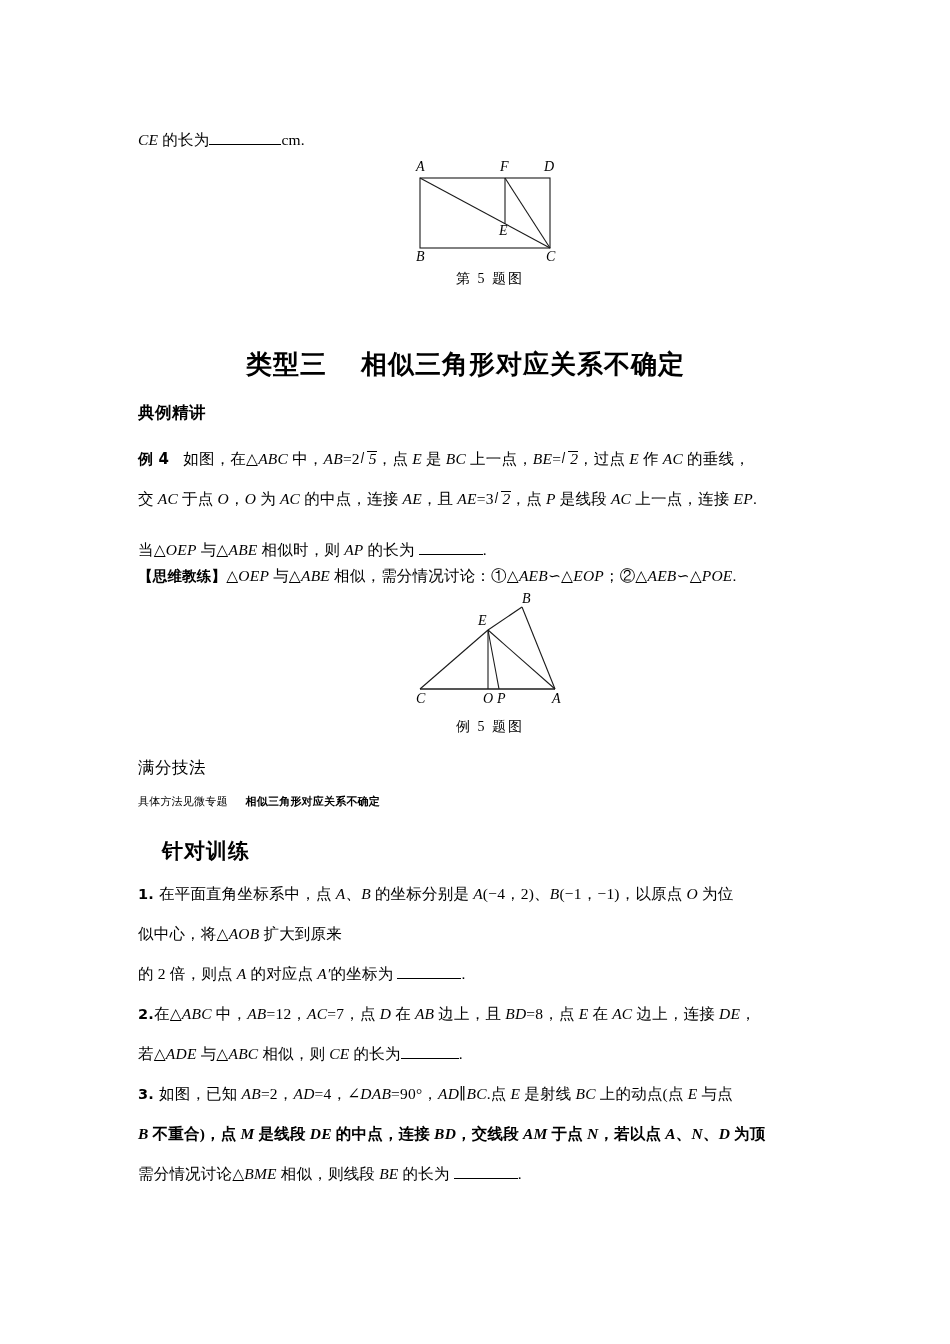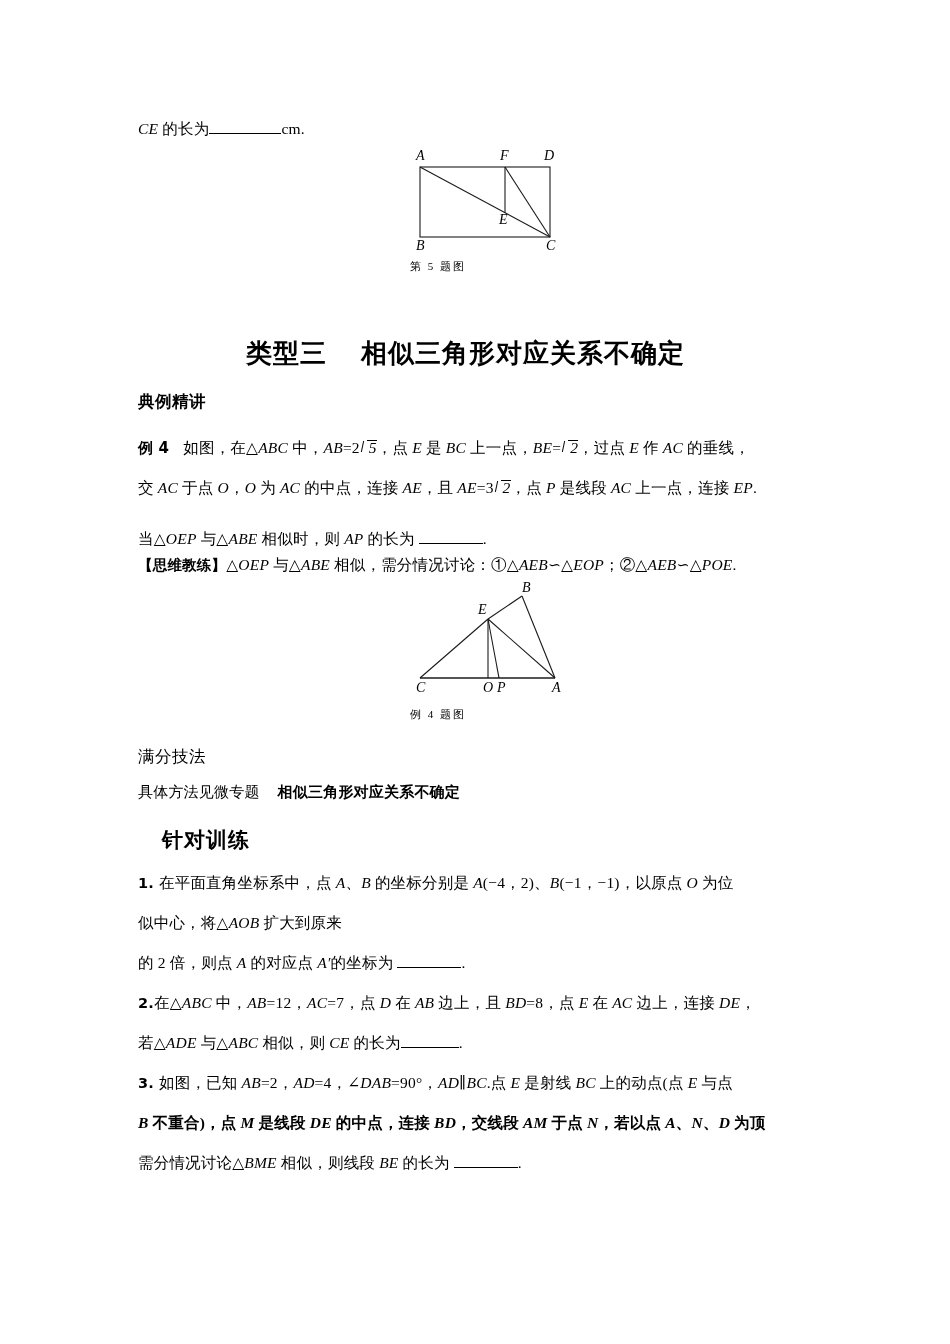--- a/index.html
+++ b/index.html
@@ -10,21 +10,21 @@
   body {
     width: 950px;
     height: 1344px;
     position: relative;
     font-family: "Liberation Serif", "DejaVu Serif", serif;
     color: #000000;
     overflow: hidden;
   }
   .page {
     position: absolute;
-    left: 0; top: 1px;
+    left: 0; top: 12px;
     width: 950px;
     height: 1048px;
   }
   .content {
     position: absolute;
     left: 138px;
     top: 0;
     width: 682px;
   }
 
@@ -88,22 +88,22 @@
     letter-spacing: 0.5px;
   }
   .sec-head-big {
     font-family: "DejaVu Sans", "Liberation Sans", sans-serif;
     font-size: 21px;
     font-weight: bold;
     letter-spacing: 1px;
     margin-left: 24px;
   }
   .fig-caption {
-    font-size: 11px;
-    text-align: left;
+    font-size: 14px;
+    text-align: center;
     letter-spacing: 2px;
     white-space: nowrap;
   }
 
   .abs { position: absolute; }
 
   
   .fl {
     position: absolute;
     font-style: italic;
@@ -182,24 +182,24 @@
 
         <line x1="78" y1="33" x2="89" y2="92" stroke="#1a1a1a" stroke-width="1.1"></line>
       </svg>
       <span class="fl" style="left:112px; top:-5px;">B</span>
       <span class="fl" style="left:68px; top:17px;">E</span>
       <span class="fl" style="left:6px; top:95px;">C</span>
       <span class="fl" style="left:73px; top:95px;">O</span>
       <span class="fl" style="left:87px; top:95px;">P</span>
       <span class="fl" style="left:142px; top:95px;">A</span>
     </div>
-    <div class="fig-caption abs" style="left:272px; top:706px; width:160px;">例 4 题图</div>
+    <div class="fig-caption abs" style="left:272px; top:706px; width:160px;">例 5 题图</div>
 
     <div class="sec-head-bold abs" style="left:0; top:745px; font-weight:normal;">满分技法</div>
-    <div class="line abs" style="left:0; top:784px; font-family:'DejaVu Sans','Liberation Sans',sans-serif; font-size:15px;">
+    <div class="line abs" style="left:0; top:784px; font-family:'DejaVu Sans','Liberation Sans',sans-serif; font-size:11px;">
       <span>具体方法见微专题</span><span style="display:inline-block;width:18px;"></span><span class="bold">相似三角形对应关系不确定</span>
     </div>
 
     <div class="sec-head-big abs" style="left:0; top:825px;">针对训练</div>
 
     <div class="line abs" style="left:0; top:874px;">
       <span class="bold" style="font-family:'DejaVu Sans','Liberation Sans',sans-serif;font-size:14.5px;">1.</span><span style="display:inline-block;width:5px;"></span><span>在平面直角坐标系中，点 </span><span class="it">A</span><span>、</span><span class="it">B</span><span> 的坐标分别是 </span><span class="it">A</span><span>(−4，2)、</span><span class="it">B</span><span>(−1，−1)，以原点 </span><span class="it">O</span><span> 为位</span>
     </div>
     <div class="line abs" style="left:0; top:914px;">
       <span>似中心，将△</span><span class="it">AOB</span><span> 扩大到原来</span>

